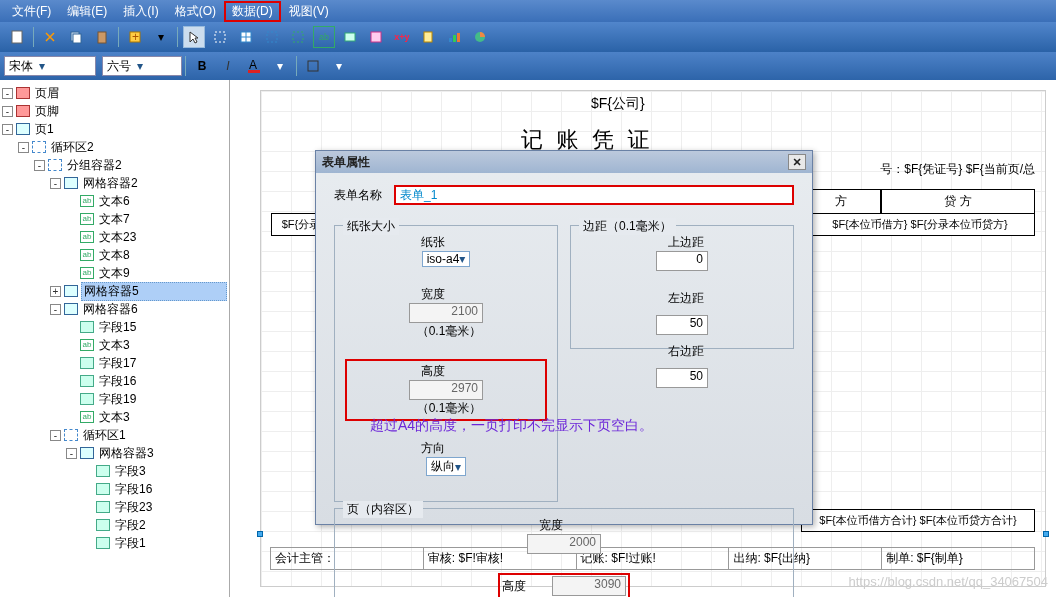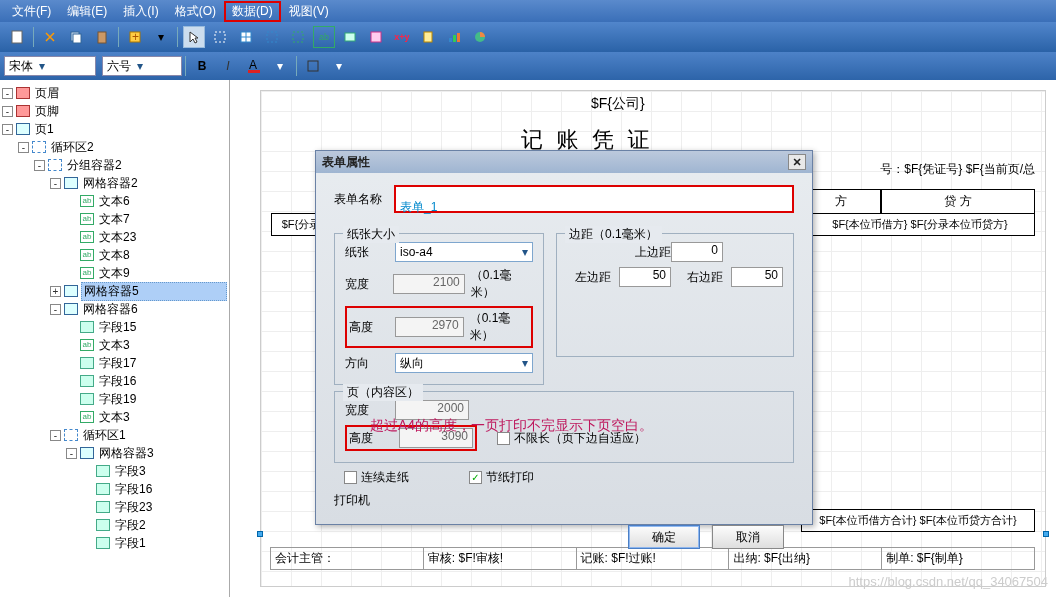--- a/index.html
+++ b/index.html
@@ -36,36 +36,36 @@
 .doc-foot1 { position: absolute; top: 418px; left: 540px; right: 10px; display: flex; }
 .doc-foot2 { position: absolute; bottom: 16px; left: 10px; right: 10px; display: flex; font-size: 11px; }
 .ft-cell { flex: 1; border: 1px solid #999; padding: 2px 4px; margin-left: -1px; }
 .hidden-handle { position: absolute; width: 6px; height: 6px; background: #4ae; border: 1px solid #06a; }
 .dialog { position: absolute; left: 315px; top: 150px; width: 498px; height: 375px; background: linear-gradient(#e8ecf0, #d8dde3); border: 1px solid #6a81a5; box-shadow: 2px 2px 6px rgba(0,0,0,.3); }
 .dlg-title { background: linear-gradient(#bcc9dc, #9fb5d1); height: 22px; display: flex; align-items: center; padding: 0 6px; font-weight: bold; color: #222; }
 .dlg-close { margin-left: auto; width: 18px; height: 16px; background: #e8e8e8; border: 1px solid #888; text-align: center; line-height: 14px; font-size: 11px; }
 .dlg-body { padding: 12px 18px 8px; }
 .form-row { display: flex; align-items: center; margin-bottom: 20px; }
 .form-lbl { width: 60px; }
-.form-inp { flex: 1; height: 20px; border: 1px solid #999; background: #fff; padding: 12px 4px; color: #069; }
+.form-inp { flex: 1; height: 20px; border: 1px solid #999; background: #fff; padding: 0 4px; color: #069; }
 .fieldset { border: 1px solid #a0b0c0; padding: 8px 10px 6px; margin-bottom: 6px; position: relative; }
 .fs-legend { position: absolute; top: -8px; left: 8px; background: linear-gradient(#e6eaef, #e6eaef); padding: 0 4px; }
-.fs-row { display: flex; align-items: center; margin-bottom: 5px; }
+.fs-row { display: flex; align-items: center; margin-bottom: 19px; flex-direction: column; }
 .fs-lbl { width: 50px; }
 .fs-sel { flex: 1; height: 20px; border: 1px solid #7ea6ce; background: #fff; display: flex; align-items: center; padding: 0 4px; }
 .fs-sel .arr { margin-left: auto; color: #258; }
 .fs-num { width: 74px; height: 20px; border: 1px solid #999; background: #f4f4f4; text-align: right; padding: 0 4px; color: #666; }
 .fs-unit { margin-left: 6px; }
 .hl-red { border: 2px solid #d00 !important; }
 .two-col { display: flex; gap: 12px; }
 .col { flex: 1; }
 .margin-box .fs-row { justify-content: center; }
 .mlbl { width: 44px; text-align: right; }
 .minp { width: 52px; height: 20px; border: 1px solid #999; background: #fff; text-align: right; padding: 0 4px; }
-.anno { color: #be185d; font-size: 14px; position: absolute; left: 370px; top: 417px; }
+.anno { color: #6d28d9; font-size: 14px; position: absolute; left: 370px; top: 417px; }
 .cb { width: 13px; height: 13px; border: 1px solid #888; background: #fff; margin-right: 4px; display: inline-flex; align-items: center; justify-content: center; font-size: 10px; color: #0a0; }
 .dlg-btns { display: flex; justify-content: flex-end; gap: 12px; margin-top: 16px; padding-right: 10px; }
 .dlg-btn { width: 72px; height: 24px; border: 1px solid #888; background: linear-gradient(#fcfcfc, #dedede); text-align: center; line-height: 22px; }
 .dlg-btn.primary { border: 1px solid #4a7fc6; box-shadow: inset 0 0 0 1px rgba(120,170,240,.8); }
 .watermark { position: absolute; right: 8px; bottom: 8px; color: #ccc; font-size: 13px; }
 </style>
 </head>
 <body>
 
 <div class="menubar" id="menubar">

